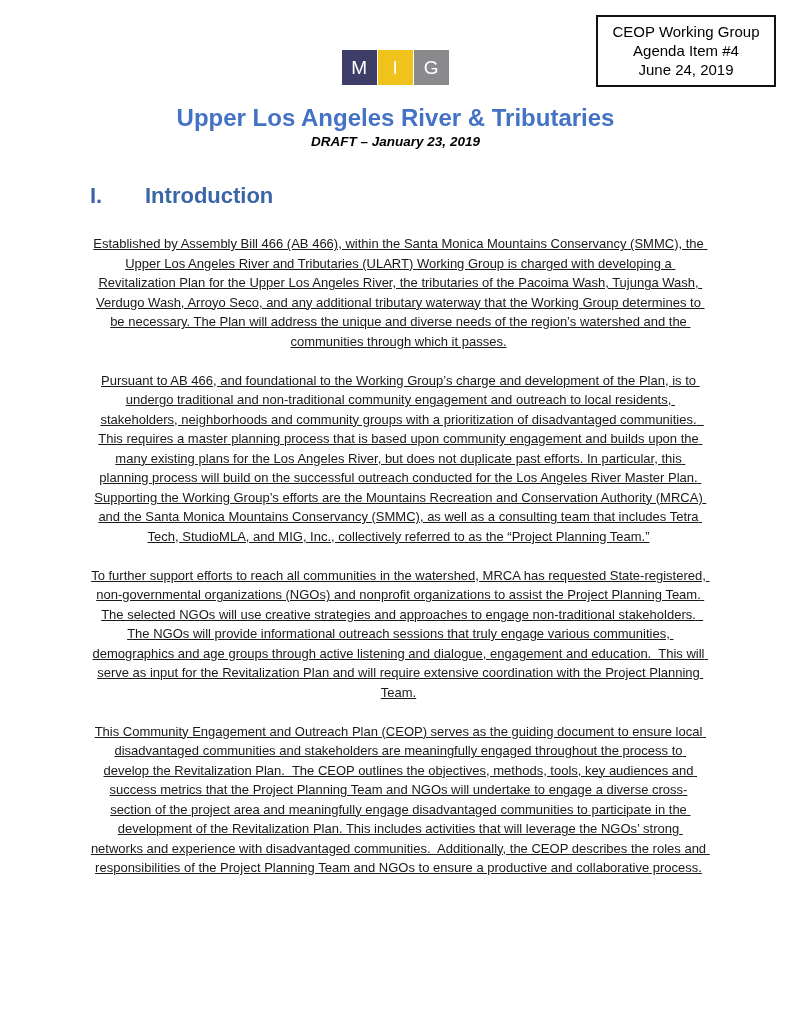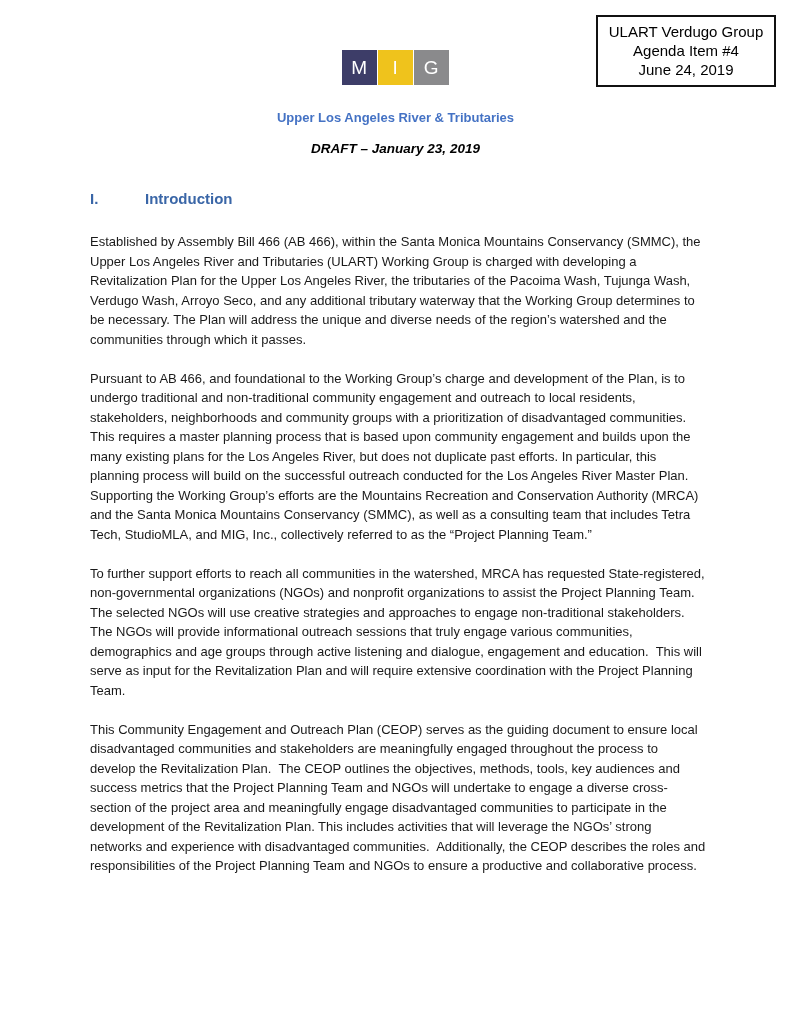--- a/index.html
+++ b/index.html
@@ -55,60 +55,61 @@
   .sq-m { background: var(--logo-m-bg); }
   .sq-i { background: var(--logo-i-bg); }
   .sq-g { background: var(--logo-g-bg); }
   .title-block {
     margin-top: 20px;
     text-align: center;
   }
   .title-line {
     color: var(--title-blue);
     font-weight: bold;
-    font-size: 13px;
+    font-size: 24px;
     line-height: 26px;
   }
   .draft-line {
-    margin-top: 9px;
+    margin-top: 2px;
     color: #000;
     font-weight: bold;
     font-style: italic;
     font-size: 13.5px;
     line-height: 18px;
   }
   .section-heading {
     margin: 32px 0 0 90px;
     color: var(--heading-blue);
     font-weight: bold;
-    font-size: 15px;
+    font-size: 22px;
   }
   .sec-num {
     display: inline-block;
     width: 55px;
   }
   .doc-body {
     margin: 25px 84px 0 90px;
     font-size: 13px;
     line-height: 19.5px;
     color: var(--body-ink);
   }
   .doc-body p {
     margin: 0 0 19.5px 0;
     white-space: pre-wrap;
-    text-align: left;
+    text-align: center;
+    text-decoration: underline;
   }
 </style>
 </head>
 <body>
 
 <div class="page">
 
   <div class="stamp">
-    <div>ULART Verdugo Group</div>
+    <div>CEOP Working Group</div>
     <div>Agenda Item #4</div>
     <div>June 24, 2019</div>
   </div>
 
   <div class="logo">
     <span class="sq sq-m">
         <span>M</span>
       </span>
     <span class="sq sq-i">
         <span>I</span>

